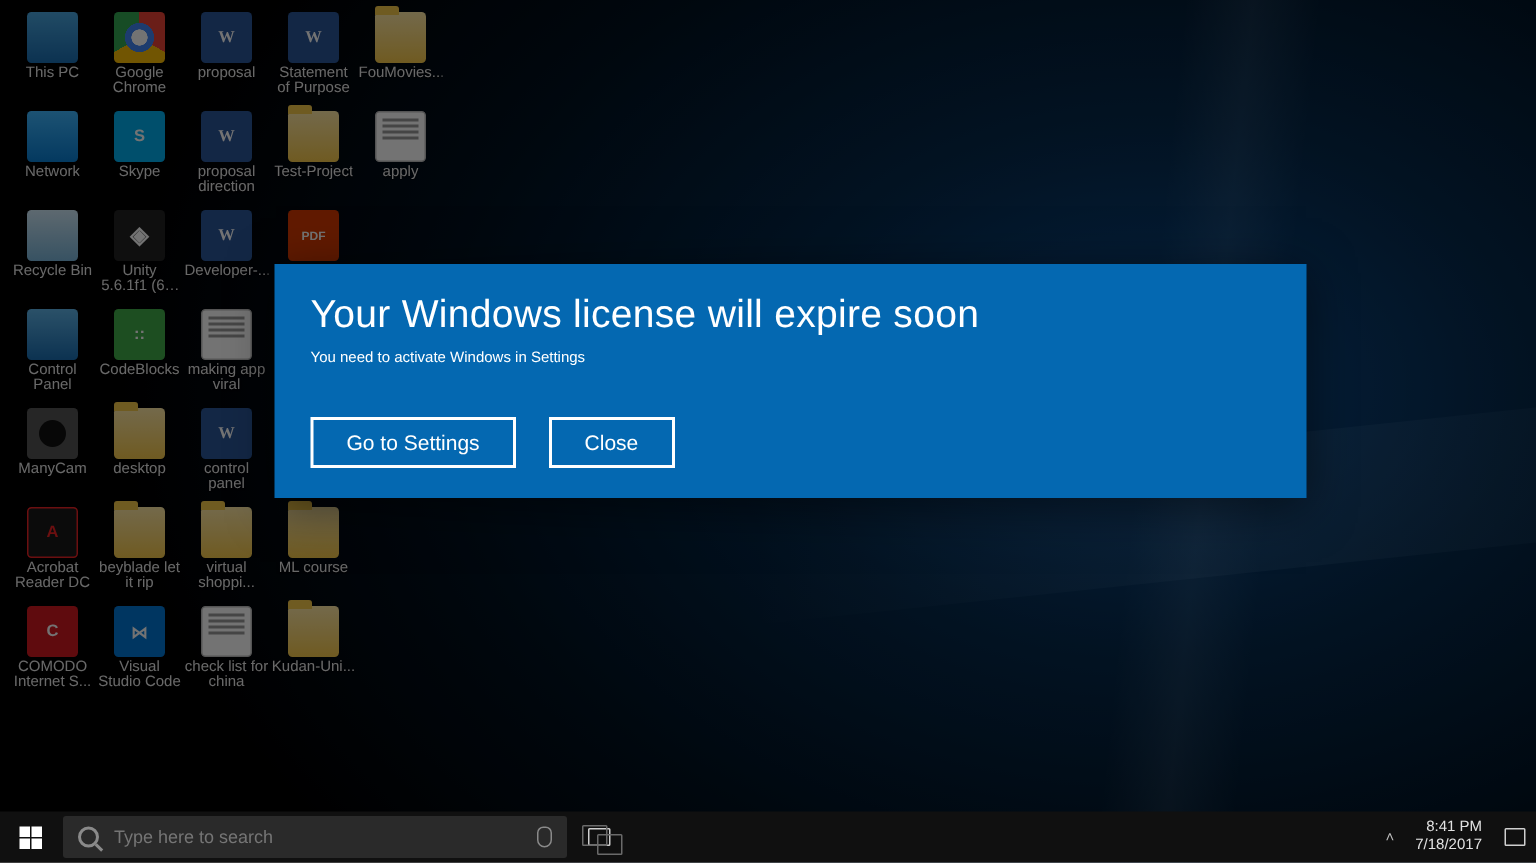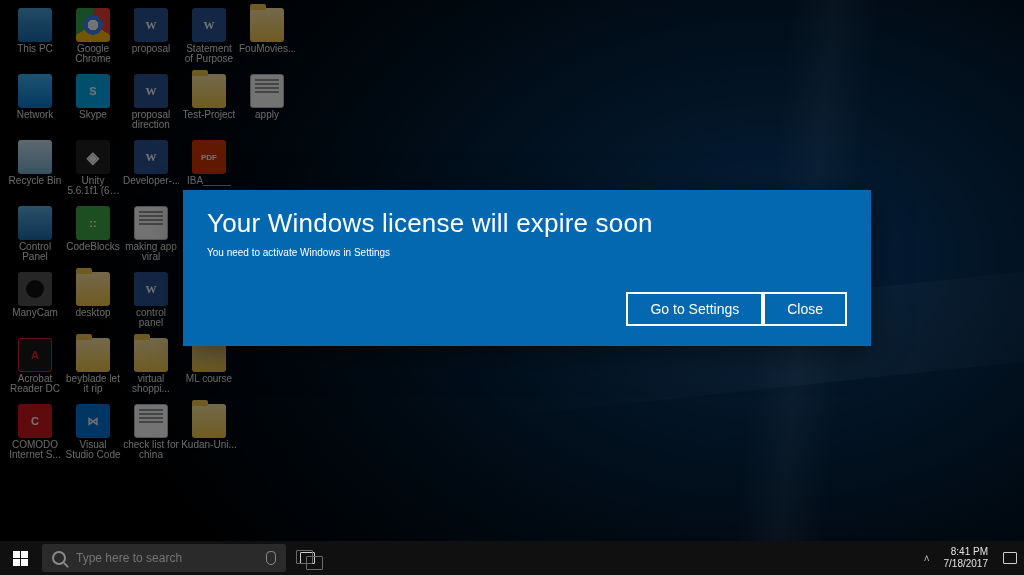--- a/index.html
+++ b/index.html
@@ -47,47 +47,47 @@
   .ic-adobe { background:#1a1a1a; color:#ed2224; border:1px solid #ed2224;}
   .ic-adobe::after{content:"A"; font-weight:700;}
   .ic-comodo{ background:#d31920; border-radius:4px;}
   .ic-comodo::after{content:"C"; color:#fff; font-weight:700;}
   .ic-vsc   { background:#0078d7;}
   .ic-vsc::after{content:"⋈"; color:#fff;}
 
   
   .modal {
     position:absolute; z-index:5;
-    left:183px; top:190px;
+    left:183px; top:176px;
     width:688px;
     background:#0468b1;
     color:#fff;
     padding:18px 24px 20px 24px;
     box-shadow:0 6px 30px rgba(0,0,0,.5);
   }
   .modal h1 { font-weight:400; font-size:26px; letter-spacing:.2px; margin-bottom:8px; }
   .modal p  { font-size:10px; font-weight:400; }
-  .modal .actions { display:flex; justify-content:flex-end; margin-top:34px; }
+  .modal .actions { display:flex; gap:22px; margin-top:34px; }
   .modal button {
     background:transparent; border:2px solid #fff; color:#fff;
     font-size:14px; font-family:inherit; padding:7px 22px; cursor:pointer;
   }
 
   
   .taskbar {
     position:absolute; left:0; right:0; bottom:0; height:34px;
     background:#101010; z-index:6;
     display:flex; align-items:center;
     color:#bdbdbd; font-size:11px;
   }
   .tb-start { width:40px; height:34px; display:flex; align-items:center; justify-content:center; cursor:pointer;}
   .tb-start .winlogo { width:15px; height:15px; display:grid; grid-template:1fr 1fr/1fr 1fr; gap:1px;}
   .tb-start .winlogo span{ background:#fff;}
   .tb-search {
-    display:flex; align-items:center; width:244px; height:28px;
+    display:flex; align-items:center; width:336px; height:28px;
     background:#2a2a2a; border-radius:2px; margin-left:2px; padding:0 10px;
     color:#8a8a8a;
   }
   .tb-search .mag { width:14px; height:14px; border:2px solid #8a8a8a; border-radius:50%; position:relative; margin-right:10px;}
   .tb-search .mag::after{content:""; position:absolute; width:6px; height:2px; background:#8a8a8a; bottom:-3px; right:-5px; transform:rotate(45deg);}
   .tb-search input { flex:1; background:transparent; border:none; outline:none; color:#bbb; font-size:12px; font-family:inherit;}
   .tb-search .mic { width:10px; height:14px; border:1.5px solid #8a8a8a; border-radius:5px 5px 6px 6px; margin-left:8px;}
   .tb-task { width:42px; height:34px; display:flex; align-items:center; justify-content:center; cursor:pointer;}
   .tb-task .tv { width:15px; height:12px; border:1.5px solid #cfcfcf; border-radius:1px; position:relative;}
   .tb-task .tv::before,.tb-task .tv::after{content:"";position:absolute; width:15px; height:12px; border:1.5px solid #6a6a6a; border-radius:1px;}

